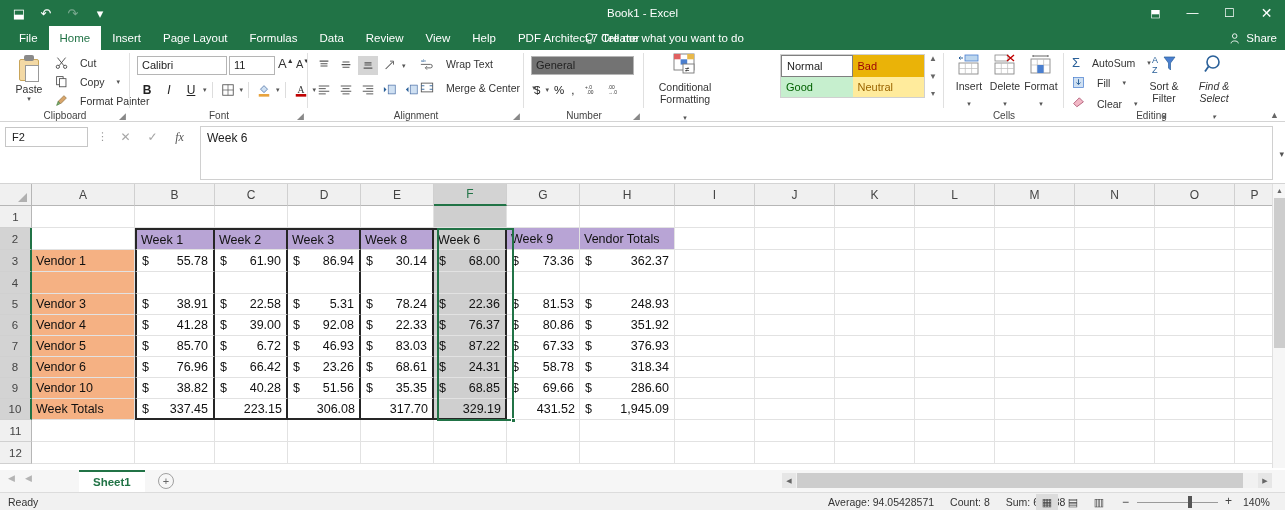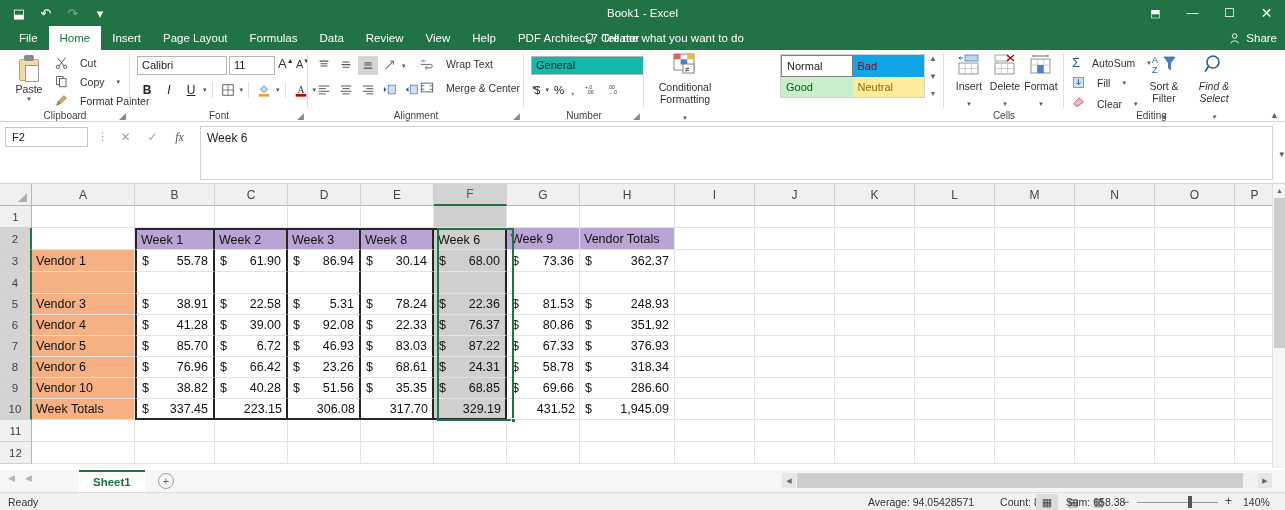--- a/index.html
+++ b/index.html
@@ -96,36 +96,36 @@
   
   #g-align { left: 308px; width: 216px; }
   .arow { position: absolute; left: 6px; display: flex; align-items: center; gap: 2px; }
   .abtn { width: 20px; height: 19px; display: flex; align-items: center; justify-content: center; }
   .wraptext { position: absolute; left: 112px; top: 7px; }
   .mergectr { position: absolute; left: 112px; top: 31px; }
 
   
   #g-number { left: 524px; width: 120px; }
   .numfmt {
-    position: absolute; left: 7px; top: 6px; width: 113px; height: 19px;
-    border: 1px solid #b5b5b5; background: #14b8a6; font-size: 11px; color: #222;
+    position: absolute; left: 7px; top: 6px; width: 103px; height: 19px;
+    border: 1px solid #b5b5b5; background: #737373; font-size: 11px; color: #222;
     padding: 0 14px 0 4px; line-height: 17px;
   }
   .numrow { position: absolute; left: 8px; top: 30px; display: flex; align-items: center; gap: 3px; }
   .nbtn { height: 19px; display: flex; align-items: center; justify-content: center; font-size: 11.5px; color: #222; padding: 0 2px;}
 
   
   #g-styles { left: 644px; width: 300px; }
   .cf-btn { position: absolute; left: 10px; top: 3px; width: 62px; text-align: center; line-height: 1.15; }
   .ft-btn { position: absolute; left: 76px; top: 3px; width: 54px; text-align: center; line-height: 1.15; }
   .stylebox { position: absolute; left: 136px; top: 4px; width: 145px; height: 44px; border: 1px solid #d0d0d0; display: grid;
               grid-template-columns: 1fr 1fr; }
   .stylecell { font-size: 11px; display: flex; align-items: center; padding-left: 5px; }
   .s-normal { background: #fff; color: #222; border: 1px solid #7f7f7f; }
-  .s-bad { background: #0ea5e9; color: #9c0006; }
+  .s-bad { background: #eab308; color: #9c0006; }
   .s-good { background: #c6efce; color: #006100; }
   .s-neutral { background: #ffeb9c; color: #9c6500; }
   .scroller { position: absolute; left: 282px; top: 4px; width: 14px; height: 44px;
               display: flex; flex-direction: column; justify-content: space-between; align-items: center; }
   .sc-arrow { font-size: 8px; color: #666; }
 
   
   #g-cells { left: 944px; width: 120px; }
   .cellbtn { position: absolute; top: 4px; width: 38px; text-align: center; }
 
@@ -227,21 +227,21 @@
   .hs-left { position: absolute; left: 0; top: 0; width: 14px; height: 15px; background: #e6e6e6; display: flex; align-items: center; justify-content: center; font-size: 7px; color: #666;}
   .hs-right { position: absolute; right: 0; top: 0; width: 14px; height: 15px; background: #e6e6e6; display: flex; align-items: center; justify-content: center; font-size: 7px; color: #666;}
   .hs-thumb { position: absolute; left: 15px; top: 0; width: 446px; height: 15px; background: #cdcdcd; }
 
   
   .statusbar {
     position: absolute; top: 492px; left: 0; width: 1285px; height: 18px;
     background: #f1f1f1; border-top: 1px solid #dcdcdc; font-size: 10.5px; color: #333;
   }
   .st-ready { position: absolute; left: 8px; top: 3px; }
-  .st-stats { position: absolute; left: 868px; top: 3px; display: flex; gap: 26px; }
+  .st-stats { position: absolute; left: 828px; top: 3px; display: flex; gap: 16px; }
   .viewbtns { position: absolute; left: 1036px; top: 1px; display: flex; gap: 4px; }
   .vbtn { width: 22px; height: 16px; display: flex; align-items: center; justify-content: center; font-size: 11px; color: #444; }
   .vbtn.active { background: #dcdcdc; }
   .zoomctl { position: absolute; left: 1122px; top: 2px; width: 110px; height: 14px; }
   .z-minus { position: absolute; left: 0; top: 0; font-size: 12px; color: #444; }
   .z-plus { position: absolute; right: 0; top: -1px; font-size: 12px; color: #444; }
   .z-track { position: absolute; left: 15px; right: 14px; top: 7px; height: 1px; background: #9a9a9a; }
   .z-thumb { position: absolute; left: 66px; top: 1px; width: 4px; height: 12px; background: #555; }
   .z-pct { position: absolute; left: 1243px; top: 3px; }
 </style>

